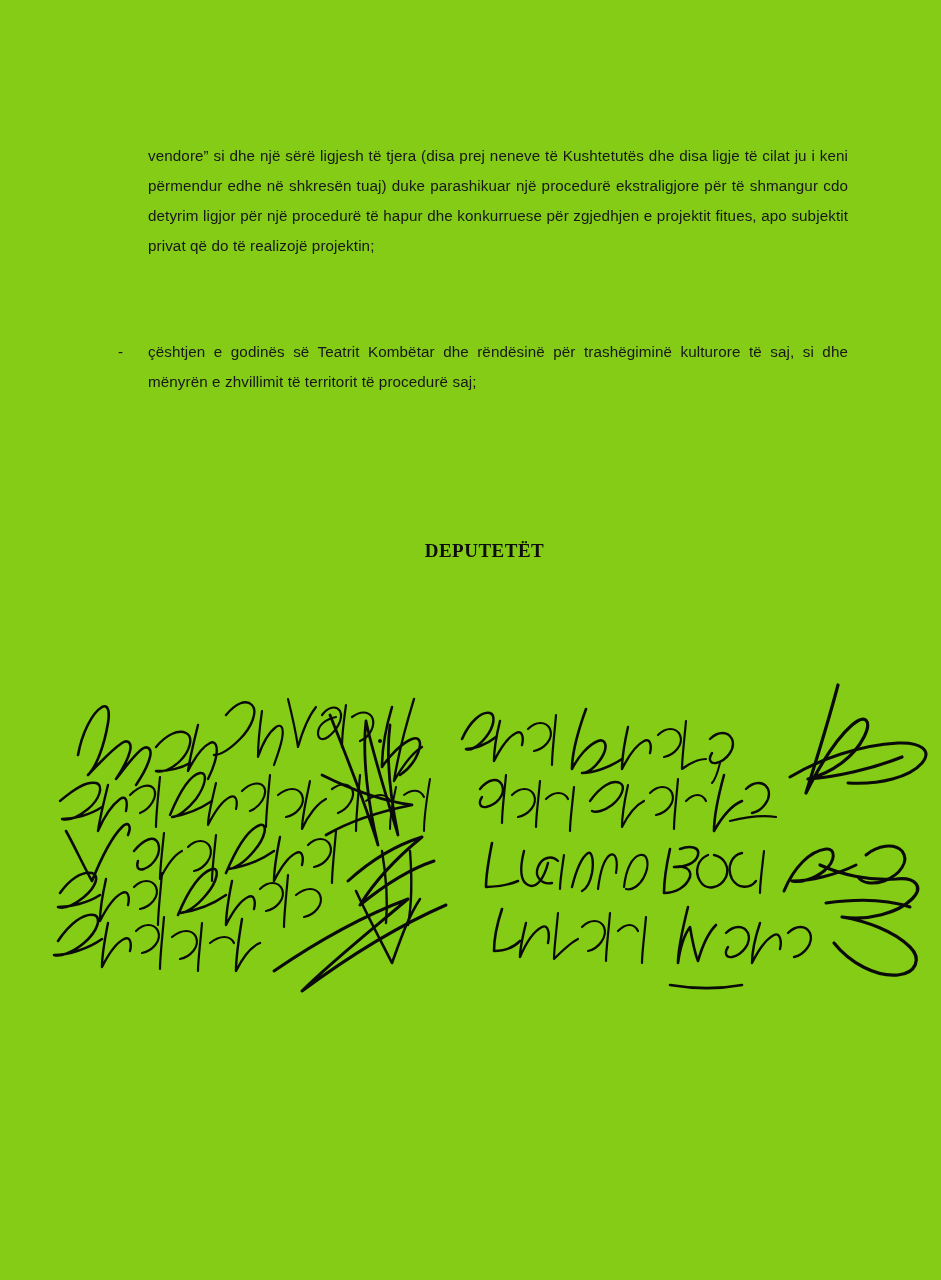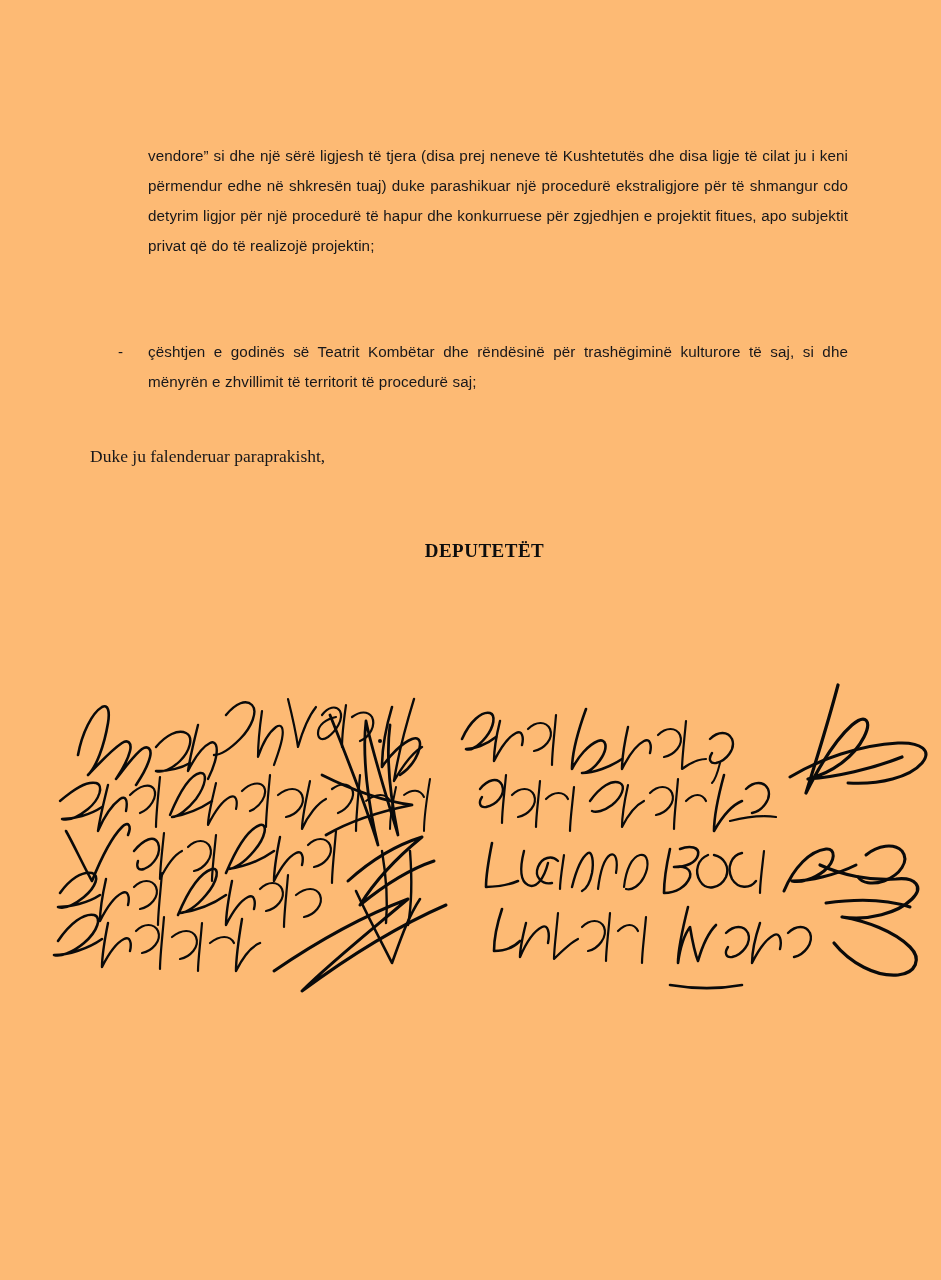--- a/index.html
+++ b/index.html
@@ -11,21 +11,21 @@
     width: 941px;
     height: 1280px;
     position: relative;
     overflow: hidden;
     font-family: "Liberation Sans", sans-serif;
     color: #111111;
   }
   .page {
     position: absolute;
     inset: 0;
-    background: #fdba74;
+    background: #84cc16;
   }
   .body-text {
     position: absolute;
     left: 148px;
     top: 141px;
     width: 700px;
     font-size: 15.2px;
     line-height: 30px;
     text-align: justify;
     color: #17171a;
@@ -98,21 +98,20 @@
 
 <div class="page">
 
   <div class="body-text">vendore” si dhe një sërë ligjesh të tjera (disa prej neneve të Kushtetutës dhe disa ligje të cilat ju i keni përmendur edhe në shkresën tuaj) duke parashikuar një procedurë ekstraligjore për të shmangur cdo detyrim ligjor për një procedurë të hapur dhe konkurruese për zgjedhjen e projektit fitues, apo subjektit privat që do të realizojë projektin;</div>
 
   <div class="bullet-block">
     <div class="bullet-dash">-</div>
     <div class="bullet-text">çështjen e godinës së Teatrit Kombëtar dhe rëndësinë për trashëgiminë kulturore të saj, si dhe mënyrën e zhvillimit të territorit të procedurë saj;</div>
   </div>
 
-  <div class="thanks">Duke ju falenderuar paraprakisht,</div>
 
   <div class="signoff-title">DEPUTETËT</div>
 
   <div class="signature-area">
     <svg viewBox="0 0 900 360" xmlns="http://www.w3.org/2000/svg" aria-hidden="true">
       <g>
 
         <path class="sig-ink" stroke-width="2.6" d="M48,100 C52,78 62,58 72,52 C78,49 80,56 78,68 C74,92 66,112 58,120 C68,110 80,96 92,88 C98,84 102,88 100,96 C97,108 90,118 86,124 C94,114 104,100 112,94 C118,90 122,94 120,102 C117,114 110,124 106,130"></path>
         <path class="sig-ink" stroke-width="2.4" d="M126,92 C136,80 148,74 156,78 C164,82 160,96 150,106 C142,114 132,118 126,116 C136,116 150,114 160,108"></path>
         <path class="sig-ink" stroke-width="2.4" d="M168,70 C164,86 160,102 158,116 C164,104 172,92 180,88 C186,85 188,92 186,102 C184,112 180,120 178,124"></path>

